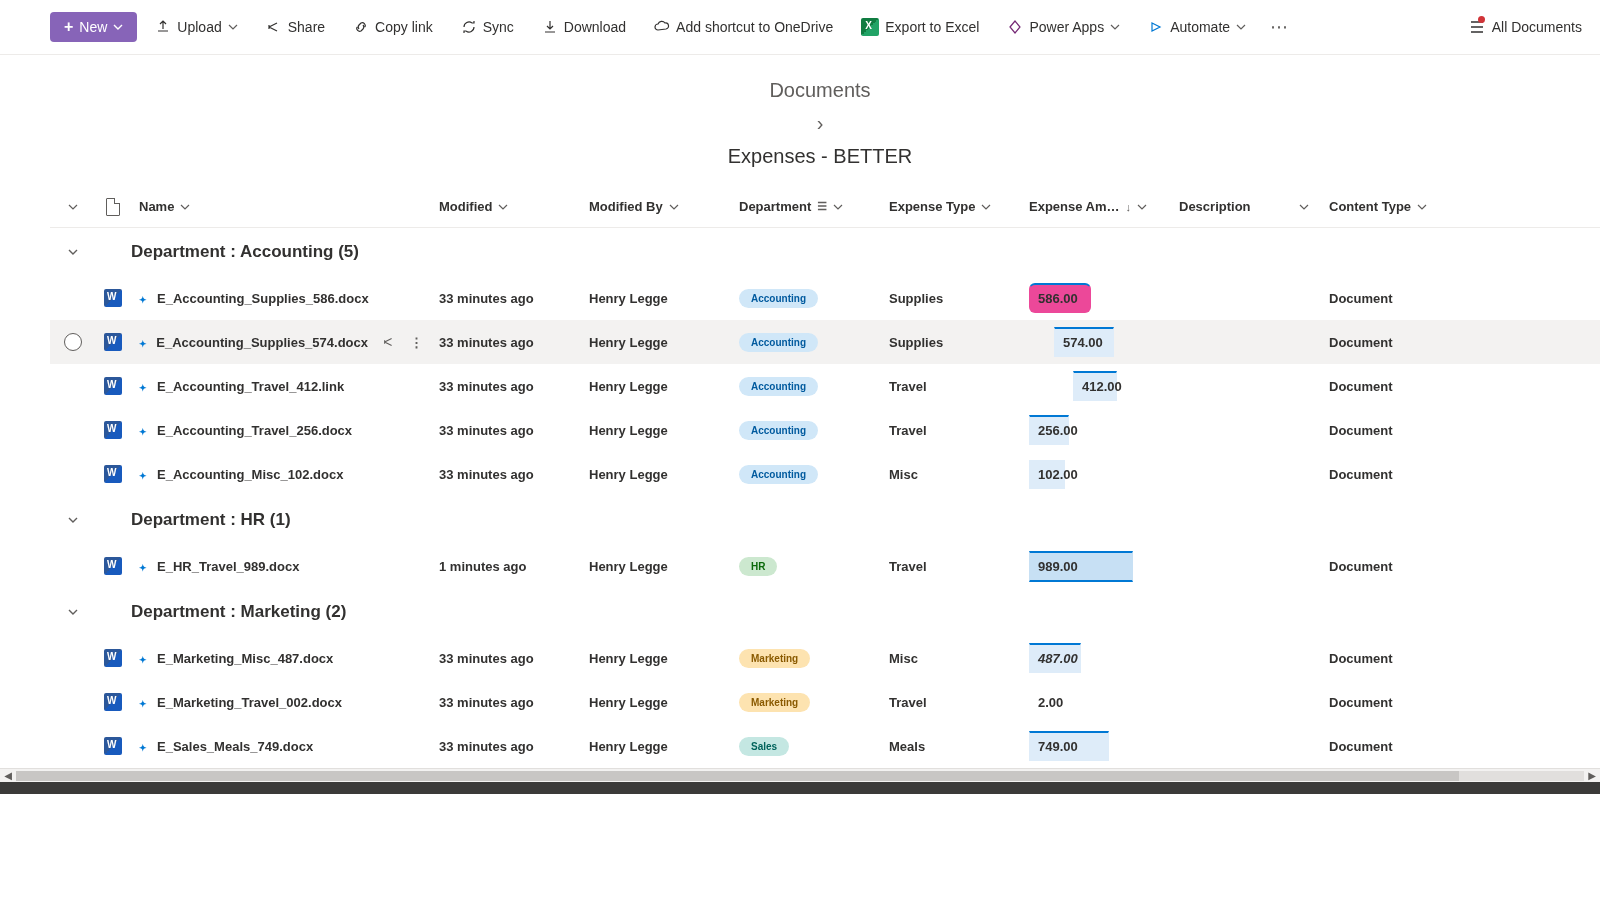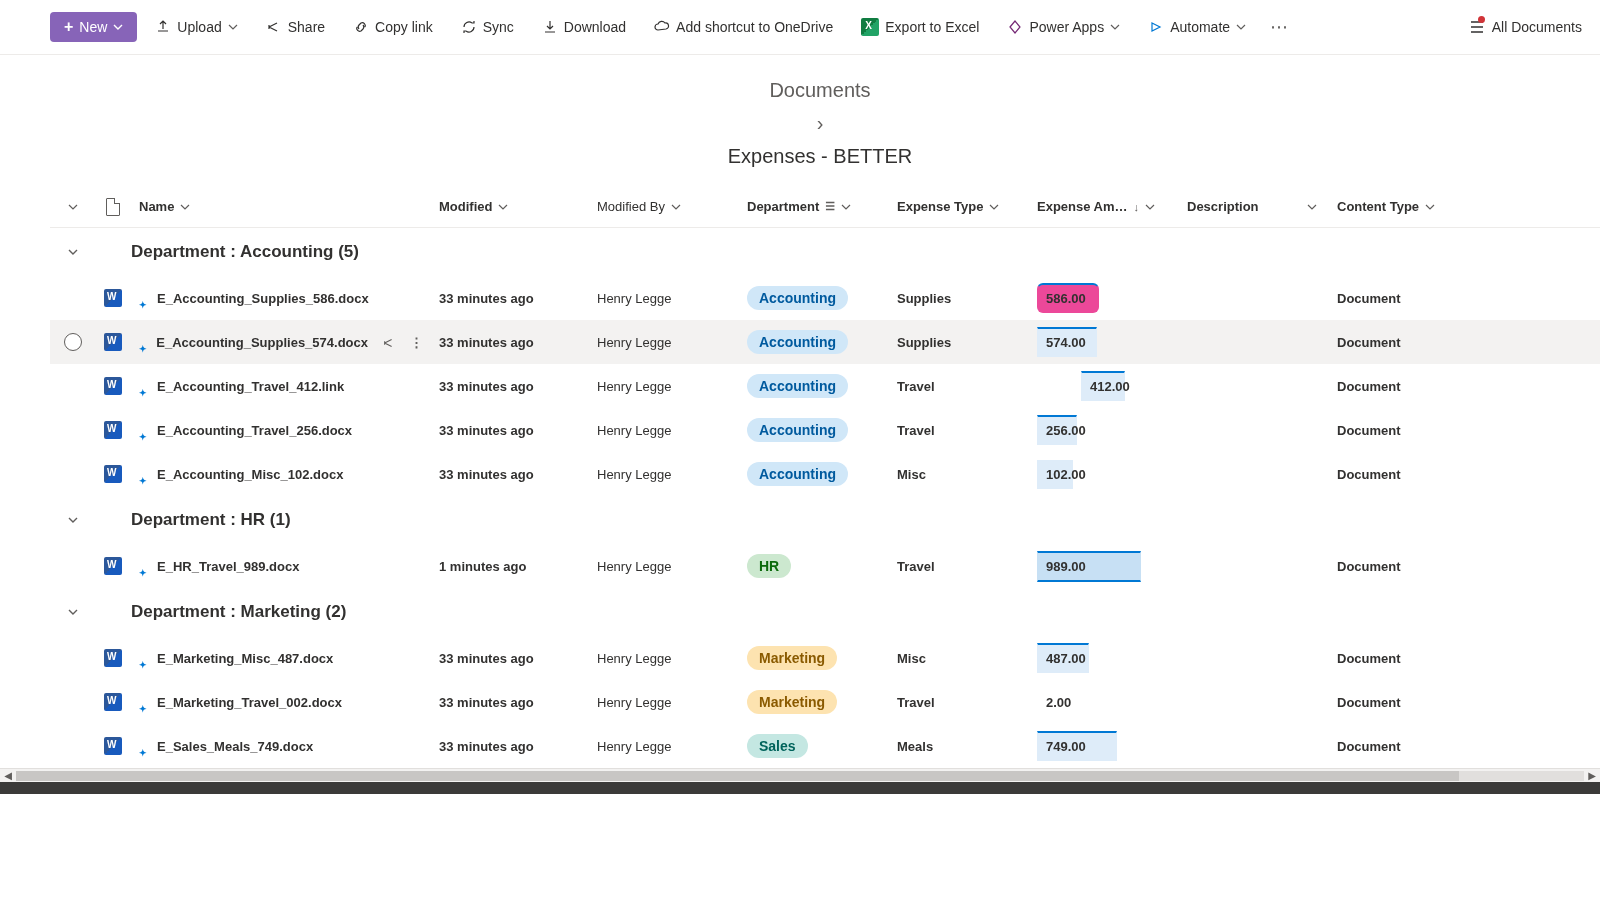--- a/index.html
+++ b/index.html
@@ -21,55 +21,55 @@
 .breadcrumb .chev { color: #605e5c; }
 .breadcrumb .crumb-current { color: #323130; font-weight: 400; }
 
 .table { padding: 0 0 0 50px; }
 .thead { display: flex; align-items: center; height: 42px; border-bottom: 1px solid #edebe9; font-size: 13px; color: #323130; }
 .col { display: flex; align-items: center; gap: 6px; padding: 0 8px; }
 .col.sel { width: 45px; justify-content: center; }
 .col.doc { width: 36px; justify-content: center; }
 .col.name { width: 300px; font-weight: 600; }
 .col.modified { width: 150px; font-weight: 600; }
-.col.modby { width: 150px; font-weight: 400; margin-left: 8px; }
+.col.modby { width: 150px; font-weight: 700; }
 .col.dept { width: 150px; font-weight: 600; }
 .col.exptype { width: 140px; font-weight: 600; }
 .col.amount { width: 150px; font-weight: 600; }
 .col.desc { width: 150px; font-weight: 600; gap: 48px; }
 .col.ctype { width: 140px; font-weight: 600; }
 .chev-down { width: 10px; color: #605e5c; }
 .sort-down { font-size: 11px; color: #605e5c; }
 .filter-ico { font-size: 11px; color: #605e5c; }
 
 .group-row { display: flex; align-items: center; height: 48px; font-size: 17px; font-weight: 600; }
 .group-row .group-chev { width: 45px; display: flex; justify-content: center; color: #605e5c; cursor: pointer; }
 .group-label { padding-left: 36px; }
 
 .data-row { display: flex; align-items: center; height: 44px; font-size: 13px; position: relative; }
 .data-row.hovered { background: #f3f2f1; }
 .data-row .col.sel .radio { width: 18px; height: 18px; border: 1px solid #605e5c; border-radius: 50%; background: #fff; }
-.data-row .col.name { display: flex; align-items: flex-end; gap: 8px; color: #323130; }
+.data-row .col.name { display: flex; align-items: flex-start; gap: 8px; color: #323130; }
 .new-ico { width: 10px; height: 10px; display: inline-block; }
 .new-ico::before { content: "✦"; font-size: 9px; color: #0078d4; }
 .share-ico, .more-ico { color: #605e5c; cursor: pointer; margin-left: 6px; }
 
-.pill { display: inline-flex; align-items: center; padding: 4px 12px; border-radius: 12px; font-size: 14px; }
+.pill { display: inline-flex; align-items: center; padding: 4px 12px; border-radius: 12px; font-size: 10px; }
 .pill.accounting { background: #d0e7f8; color: #005a9e; }
 .pill.hr { background: #cce8cf; color: #0b6a0b; }
 .pill.marketing { background: #fde3b0; color: #8a5a00; }
 .pill.sales { background: #c4e7e2; color: #00635b; }
 .amount-box { display: inline-block; padding: 6px 8px; border: 1px solid transparent; font-size: 13px; position: relative; }
 .amount-box.bar-586 { background: #ec4899; border-top: 2px solid #0078d4; width: 62px; border-radius: 6px; }
-.amount-box.bar-574 { background: #deecf9; border-top: 2px solid #0078d4; width: 60px; }
+.amount-box.bar-574 { background: #deecf9; border-top: 2px solid #0078d4; width: 60px; margin-left: 25px; }
 .amount-box.bar-412 { background: #deecf9; border-top: 2px solid #0078d4; width: 44px; margin-left: 44px; }
 .amount-box.bar-256 { background: #deecf9; border-top: 2px solid #0078d4; width: 40px; }
 .amount-box.bar-102 { background: #deecf9; width: 36px; }
 .amount-box.bar-989 { background: #c7e0f4; border-top: 2px solid #0078d4; border-bottom: 2px solid #0078d4; width: 104px; }
-.amount-box.bar-487 { background: #deecf9; border-top: 2px solid #0078d4; width: 52px; }
+.amount-box.bar-487 { background: #deecf9; border-top: 2px solid #0078d4; width: 52px; font-style: italic; }
 .amount-box.bar-2 { width: 30px; }
 .amount-box.bar-749 { background: #deecf9; border-top: 2px solid #0078d4; width: 80px; }
 .word-icon { width: 18px; height: 18px; background: linear-gradient(135deg, #2b579a 50%, #185abd 50%); border-radius: 2px; position: relative; }
 .word-icon::after { content: "W"; color: #fff; font-size: 10px; font-weight: bold; position: absolute; left: 3px; top: 2px; }
 .excel-icon { width: 18px; height: 18px; background: linear-gradient(135deg, #107c41 50%, #21a366 50%); border-radius: 2px; position: relative; display:inline-block;}
 .excel-icon::after { content: "X"; color: #fff; font-size: 10px; font-weight: bold; position: absolute; left: 4px; top: 2px; }
 
 .file-outline { width: 14px; height: 18px; border: 1px solid #605e5c; border-radius: 1px; position: relative; }
 .file-outline::after { content: ""; position: absolute; top: -1px; right: -1px; width: 5px; height: 5px; background: #fff; border-left: 1px solid #605e5c; border-bottom: 1px solid #605e5c; }
 

